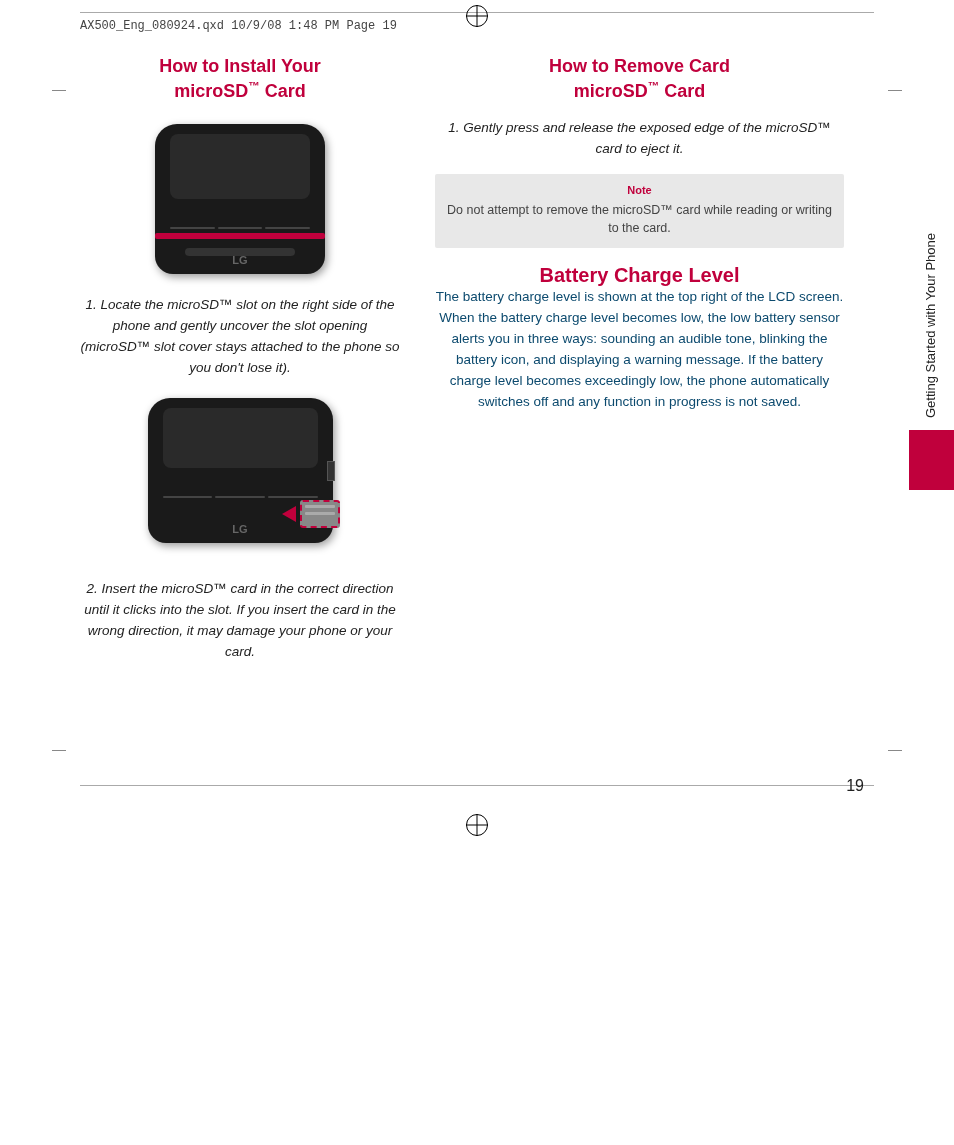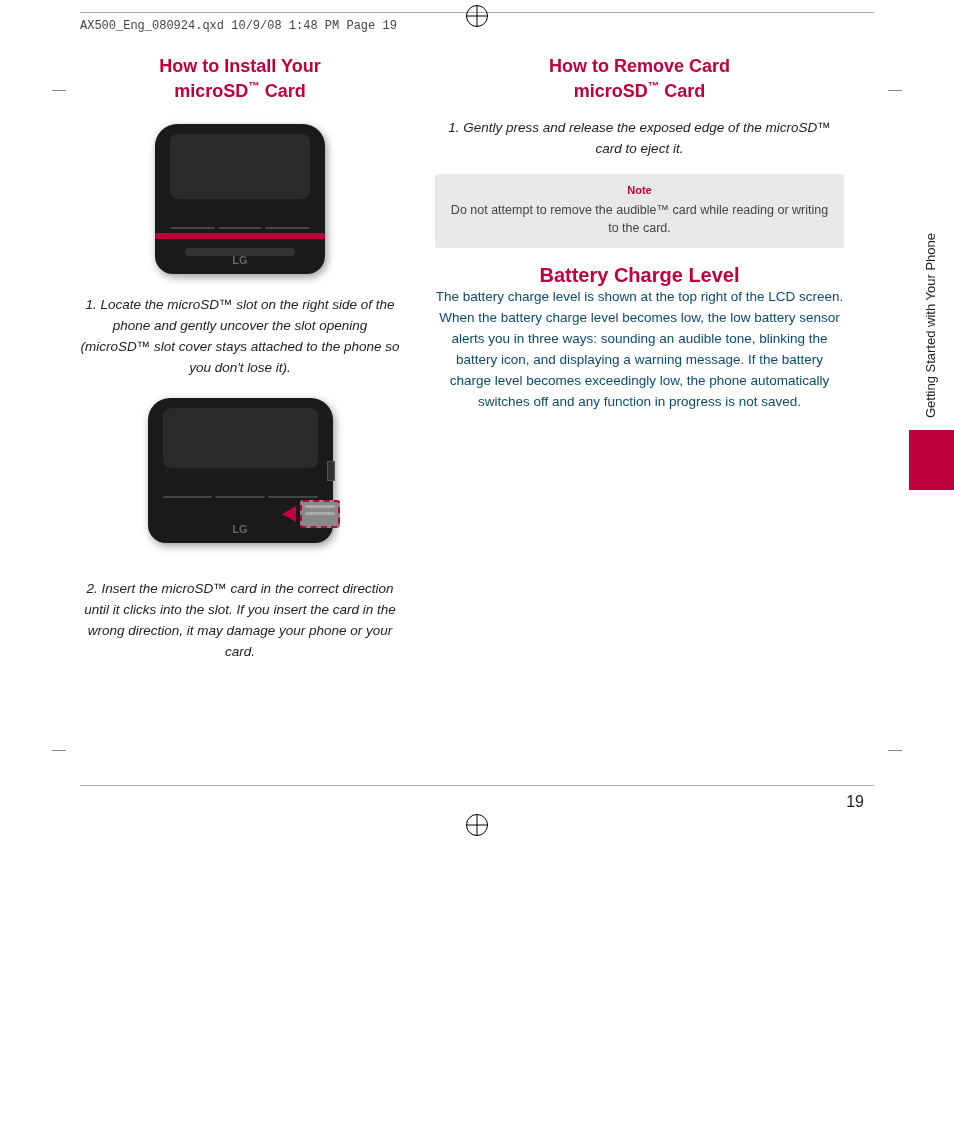--- a/index.html
+++ b/index.html
@@ -217,21 +217,21 @@
       right: 0;
       top: 430px;
       width: 45px;
       height: 60px;
       background: #c0003c;
     }
 
     
     .page-number {
       position: absolute;
-      bottom: 30px;
+      bottom: 46px;
       right: 90px;
       font-size: 16px;
       color: #222;
       text-align: center;
     }
 
     
     .reg-cross {
       position: absolute;
       width: 22px;
@@ -361,21 +361,21 @@
       </div>
 
       <div class="step-text">
         <span>1.</span>
         <span>Gently press and release the exposed edge of the microSD™ card to eject it.</span>
       </div>
 
 
       <div class="note-box">
         <div class="note-title">Note</div>
-        <div class="note-text">Do not attempt to remove the audible™ card while reading or writing to the card.</div>
+        <div class="note-text">Do not attempt to remove the microSD™ card while reading or writing to the card.</div>
       </div>
 
       <div class="battery-heading">Battery Charge Level</div>
 
       <div class="body-text">The battery charge level is shown at the top right of the LCD screen. When the battery charge level becomes low, the low battery sensor alerts you in three ways: sounding an audible tone, blinking the battery icon, and displaying a warning message. If the battery charge level becomes exceedingly low, the phone automatically switches off and any function in progress is not saved.</div>
 
     </div>
 
   </div>
 

